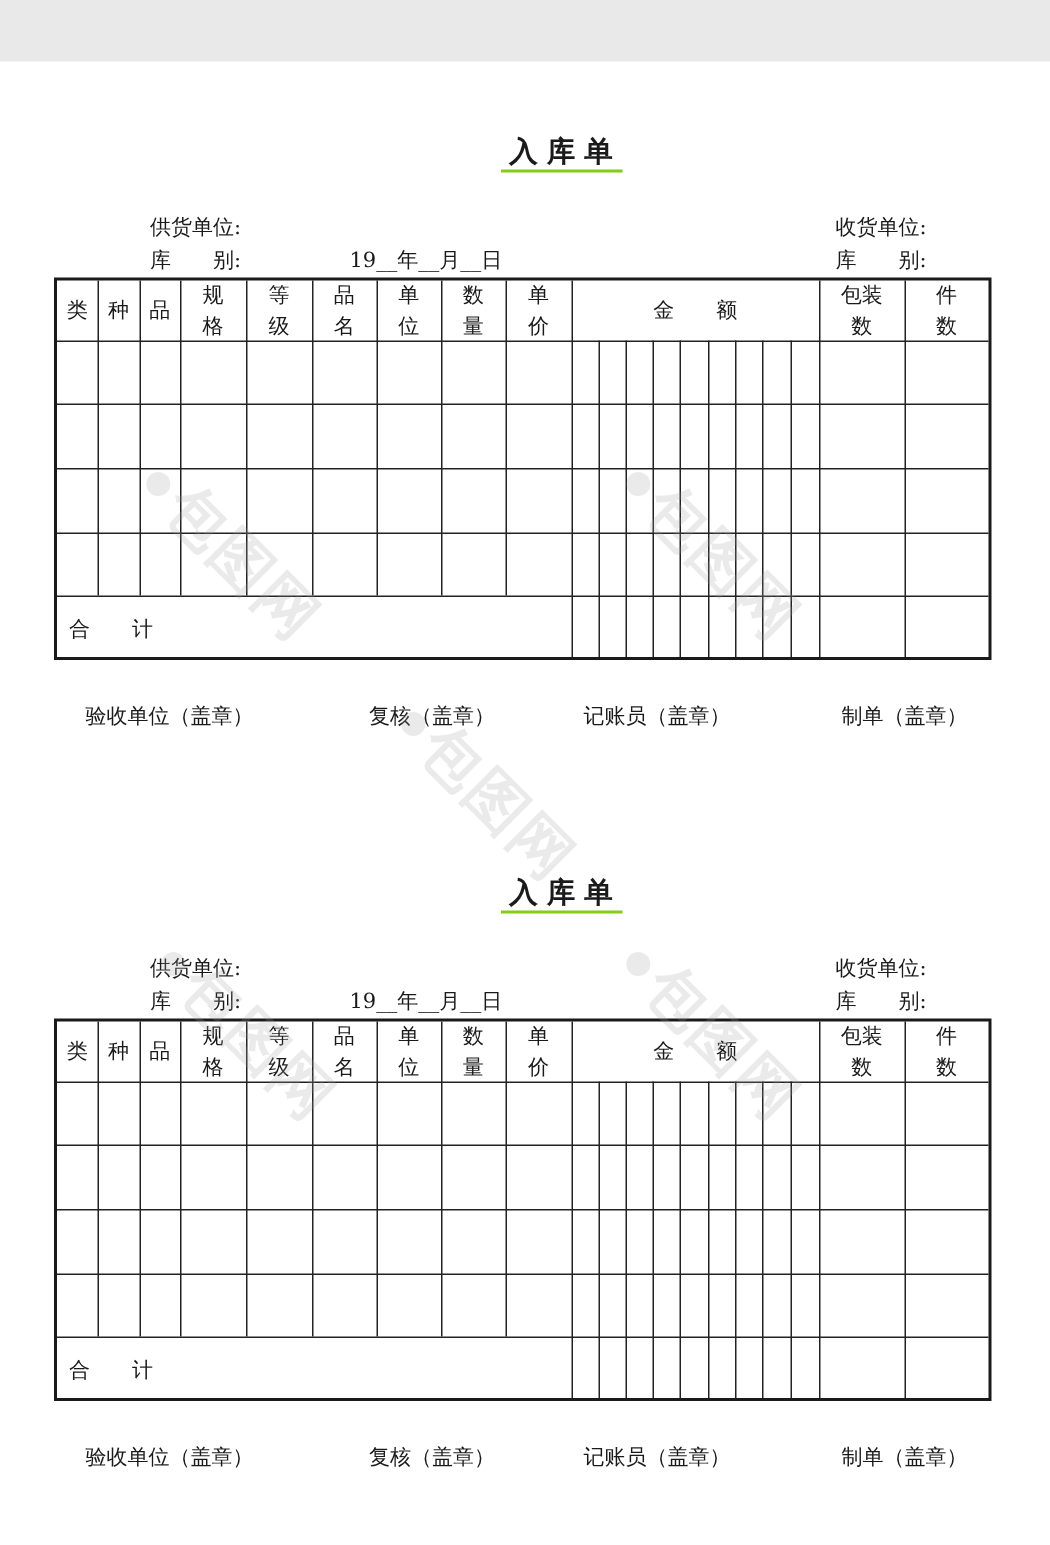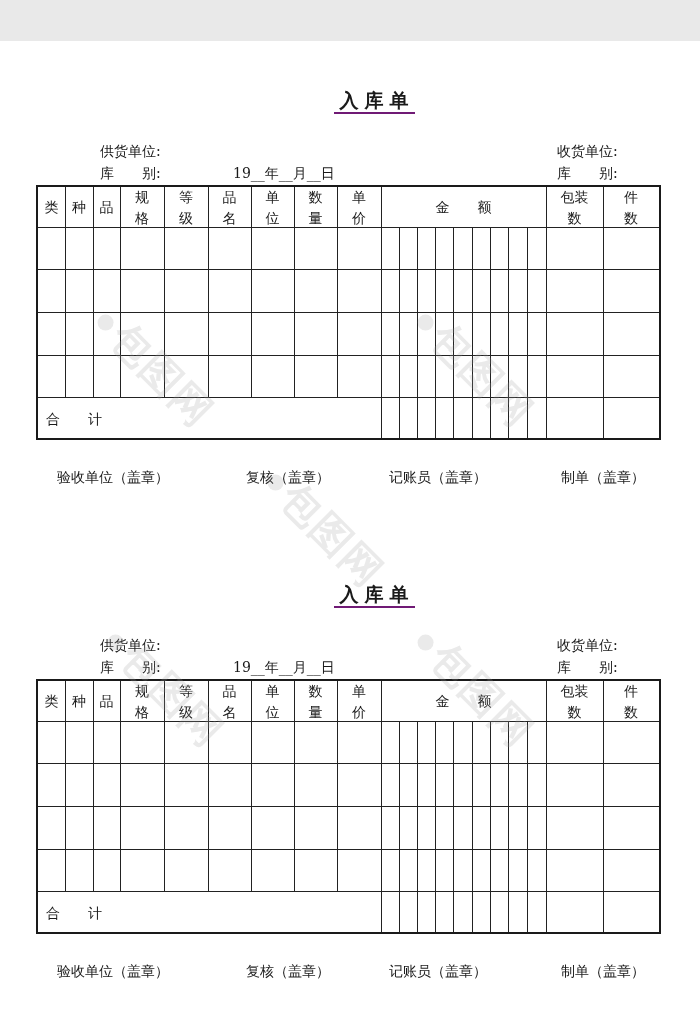--- a/index.html
+++ b/index.html
@@ -9,21 +9,21 @@
       font-family: "DejaVu Serif", "Liberation Serif", serif;
       color: #1a1a1a;
     }
     .topband { position: absolute; left: 0; top: 0; width: 700px; height: 41px; background: #e9e9e9; }
     .form { position: absolute; left: 0; width: 700px; height: 494px; }
     .title {
       position: absolute; left: 0; width: 700px; top: 46px; text-align: center;
       font-family: "DejaVu Sans", "Liberation Sans", sans-serif; font-weight: bold;
       font-size: 19px; letter-spacing: 6px;
     }
-    .title span { border-bottom: 2px solid #701a75; padding: 0 0 1px 6px; margin-left: 48px; }
+    .title span { border-bottom: 2px solid #84cc16; padding: 0 0 1px 6px; margin-left: 48px; }
     .meta { position: absolute; font-size: 14px; white-space: pre; }
     .tbl {
       position: absolute; left: 36px; top: 143px; width: 625px; height: 255px;
       border: 2px solid #1a1a1a; box-sizing: border-box;
     }
     .vl { position: absolute; top: 0; bottom: 0; width: 0; border-left: 1px solid #222; }
     .hl { position: absolute; height: 0; border-top: 1px solid #222; }
     .hcell {
       position: absolute; top: 0; height: 40px; overflow: hidden;
       font-size: 14px; text-align: center; line-height: 21px;

